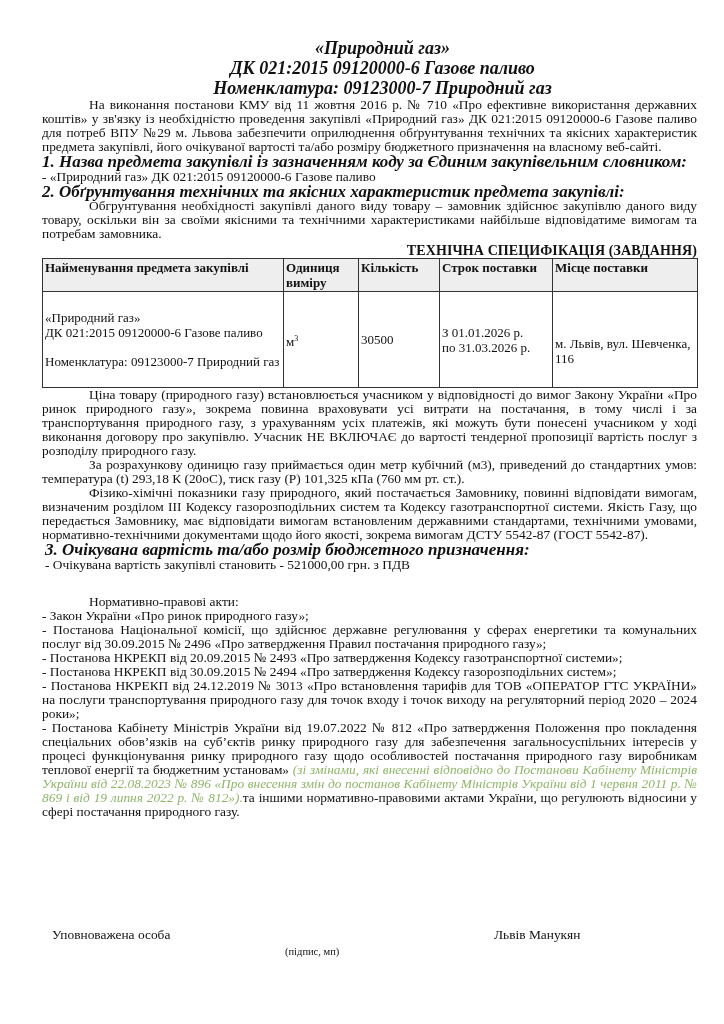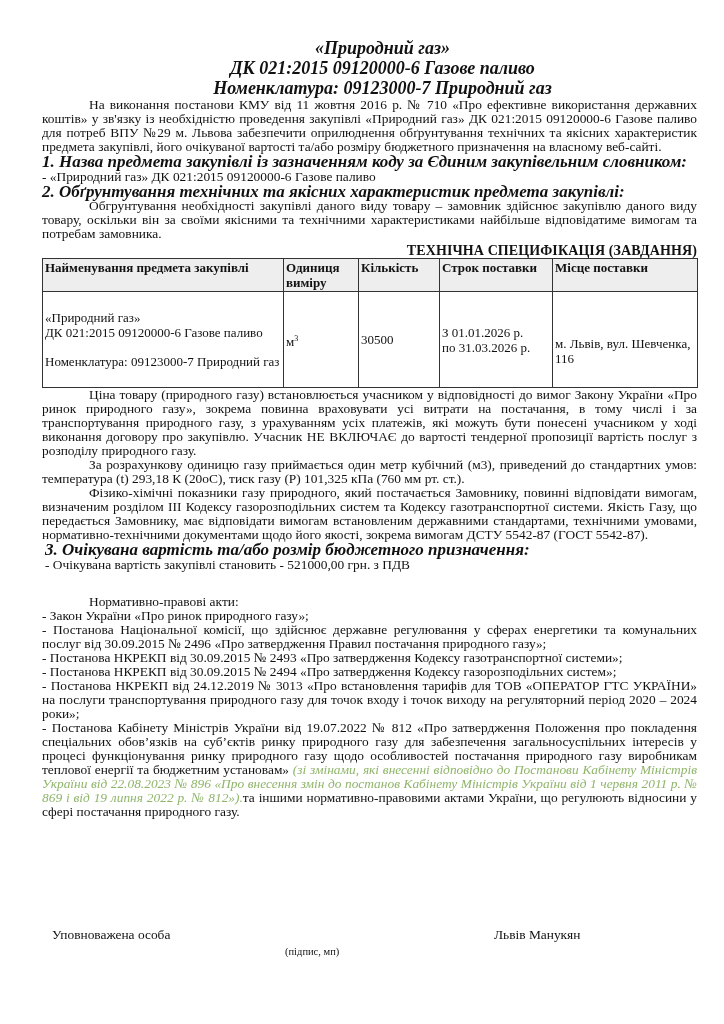--- a/index.html
+++ b/index.html
@@ -77,21 +77,21 @@
   <p class="p ind">Фізико-хімічні показники газу природного, який постачається Замовнику, повинні відповідати вимогам, визначеним розділом ІІІ Кодексу газорозподільних систем та Кодексу газотранспортної системи. Якість Газу, що передається Замовнику, має відповідати вимогам встановленим державними стандартами, технічними умовами, нормативно-технічними документами щодо його якості, зокрема вимогам ДСТУ 5542-87 (ГОСТ 5542-87).</p>
 
   <p class="h sub3">3. Очікувана вартість та/або розмір бюджетного призначення:</p>
   <p class="p sub3">- Очікувана вартість закупівлі становить - 521000,00  грн. з ПДВ</p>
 
   <div class="gap"></div>
   <div class="gap" style="height:8px"></div>
   <p class="p ind">Нормативно-правові акти:</p>
   <p class="p">- Закон України «Про ринок природного газу»;</p>
   <p class="p">- Постанова Національної комісії, що здійснює державне регулювання у сферах енергетики та комунальних послуг від 30.09.2015 № 2496 «Про затвердження Правил постачання природного газу»;</p>
-  <p class="p">- Постанова НКРЕКП від 30.09.2015 № 2493 «Про затвердження Кодексу газотранспортної системи»;</p>
+  <p class="p">- Постанова НКРЕКП від 20.09.2015 № 2493 «Про затвердження Кодексу газотранспортної системи»;</p>
   <p class="p">- Постанова НКРЕКП від 30.09.2015 № 2494 «Про затвердження Кодексу газорозподільних систем»;</p>
   <p class="p">- Постанова НКРЕКП від 24.12.2019 № 3013 «Про встановлення тарифів для ТОВ «ОПЕРАТОР ГТС УКРАЇНИ» на послуги транспортування природного газу для точок входу і точок виходу на регуляторний період 2020 – 2024 роки»;</p>
   <p class="p"><span>- Постанова Кабінету Міністрів України від 19.07.2022 № 812 «Про затвердження Положення про покладення спеціальних обов’язків на суб’єктів ринку природного газу для забезпечення загальносуспільних інтересів у процесі функціонування ринку природного газу щодо особливостей постачання природного газу виробникам теплової енергії та бюджетним установам» </span><span class="green">(зі змінами, які внесенні відповідно до Постанови Кабінету Міністрів України від 22.08.2023 № 896 «Про внесення змін до постанов Кабінету Міністрів України від 1 червня 2011 р. № 869 і від 19 липня 2022 р. № 812»).</span><span>та іншими нормативно-правовими актами України, що регулюють відносини у сфері постачання природного газу.</span></p>
 </div>
 
 <div class="sign" style="left:52px">Уповноважена особа</div>
 <div class="sign" style="left:494px">Львів Манукян</div>
 <div class="sig-note">(підпис, мп)</div>
 
 </body></html>

